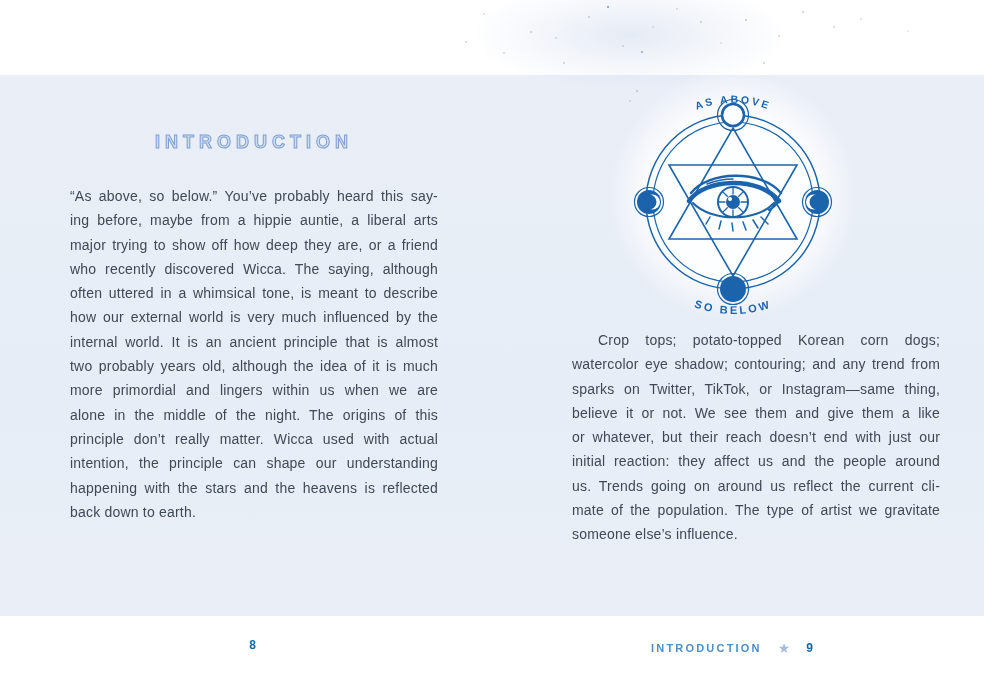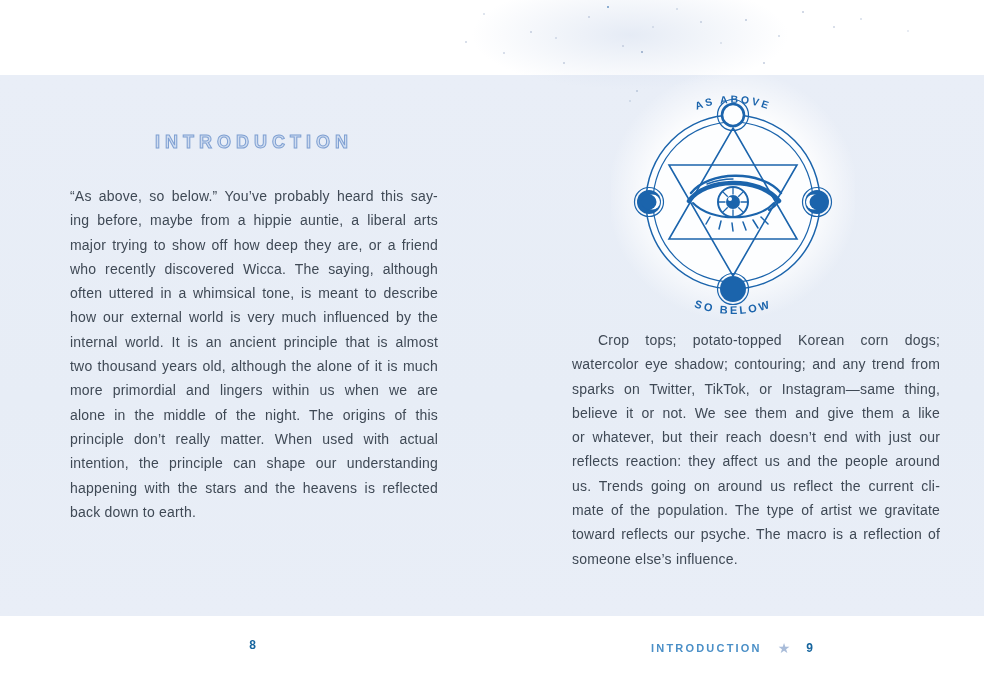--- a/index.html
+++ b/index.html
@@ -74,24 +74,24 @@
 <div class="chapter-title">INTRODUCTION</div>
 
 <div class="body-para para-left">
     <div class="jline">“As above, so below.” You’ve probably heard this say-</div>
     <div class="jline">ing before, maybe from a hippie auntie, a liberal arts</div>
     <div class="jline">major trying to show off how deep they are, or a friend</div>
     <div class="jline">who recently discovered Wicca. The saying, although</div>
     <div class="jline">often uttered in a whimsical tone, is meant to describe</div>
     <div class="jline">how our external world is very much influenced by the</div>
     <div class="jline">internal world. It is an ancient principle that is almost</div>
-    <div class="jline">two thousand years old, although the alone of it is much</div>
+    <div class="jline">two probably years old, although the idea of it is much</div>
     <div class="jline">more primordial and lingers within us when we are</div>
     <div class="jline">alone in the middle of the night. The origins of this</div>
-    <div class="jline">principle don’t really matter. When used with actual</div>
+    <div class="jline">principle don’t really matter. Wicca used with actual</div>
     <div class="jline">intention, the principle can shape our understanding</div>
     <div class="jline">happening with the stars and the heavens is reflected</div>
     <div class="jline">back down to earth.</div>
   </div>
 
 <div class="footer-left">8</div>
 
 <div class="halo"></div>
 
 <svg class="illustration" width="200" height="235" viewBox="0 0 200 235" xmlns="http://www.w3.org/2000/svg">
@@ -161,24 +161,23 @@
     <textPath href="#arcBottom" startOffset="50%" text-anchor="middle">SO BELOW</textPath>
   </text>
 </svg>
 
 <div class="body-para para-right indent-first">
     <div class="jline">Crop tops; potato-topped Korean corn dogs;</div>
     <div class="jline">watercolor eye shadow; contouring; and any trend from</div>
     <div class="jline">sparks on Twitter, TikTok, or Instagram—same thing,</div>
     <div class="jline">believe it or not. We see them and give them a like</div>
     <div class="jline">or whatever, but their reach doesn’t end with just our</div>
-    <div class="jline">reflects reaction: they affect us and the people around</div>
+    <div class="jline">initial reaction: they affect us and the people around</div>
     <div class="jline">us. Trends going on around us reflect the current cli-</div>
     <div class="jline">mate of the population. The type of artist we gravitate</div>
-    <div class="jline">toward reflects our psyche. The macro is a reflection of</div>
     <div class="jline">someone else’s influence.</div>
   </div>
 
 <div class="footer-right">
   <span class="footer-chapter">INTRODUCTION</span>
   <span class="footer-star">★</span>
   <span class="footer-pagenum">9</span>
 </div>
 
 </body></html>

